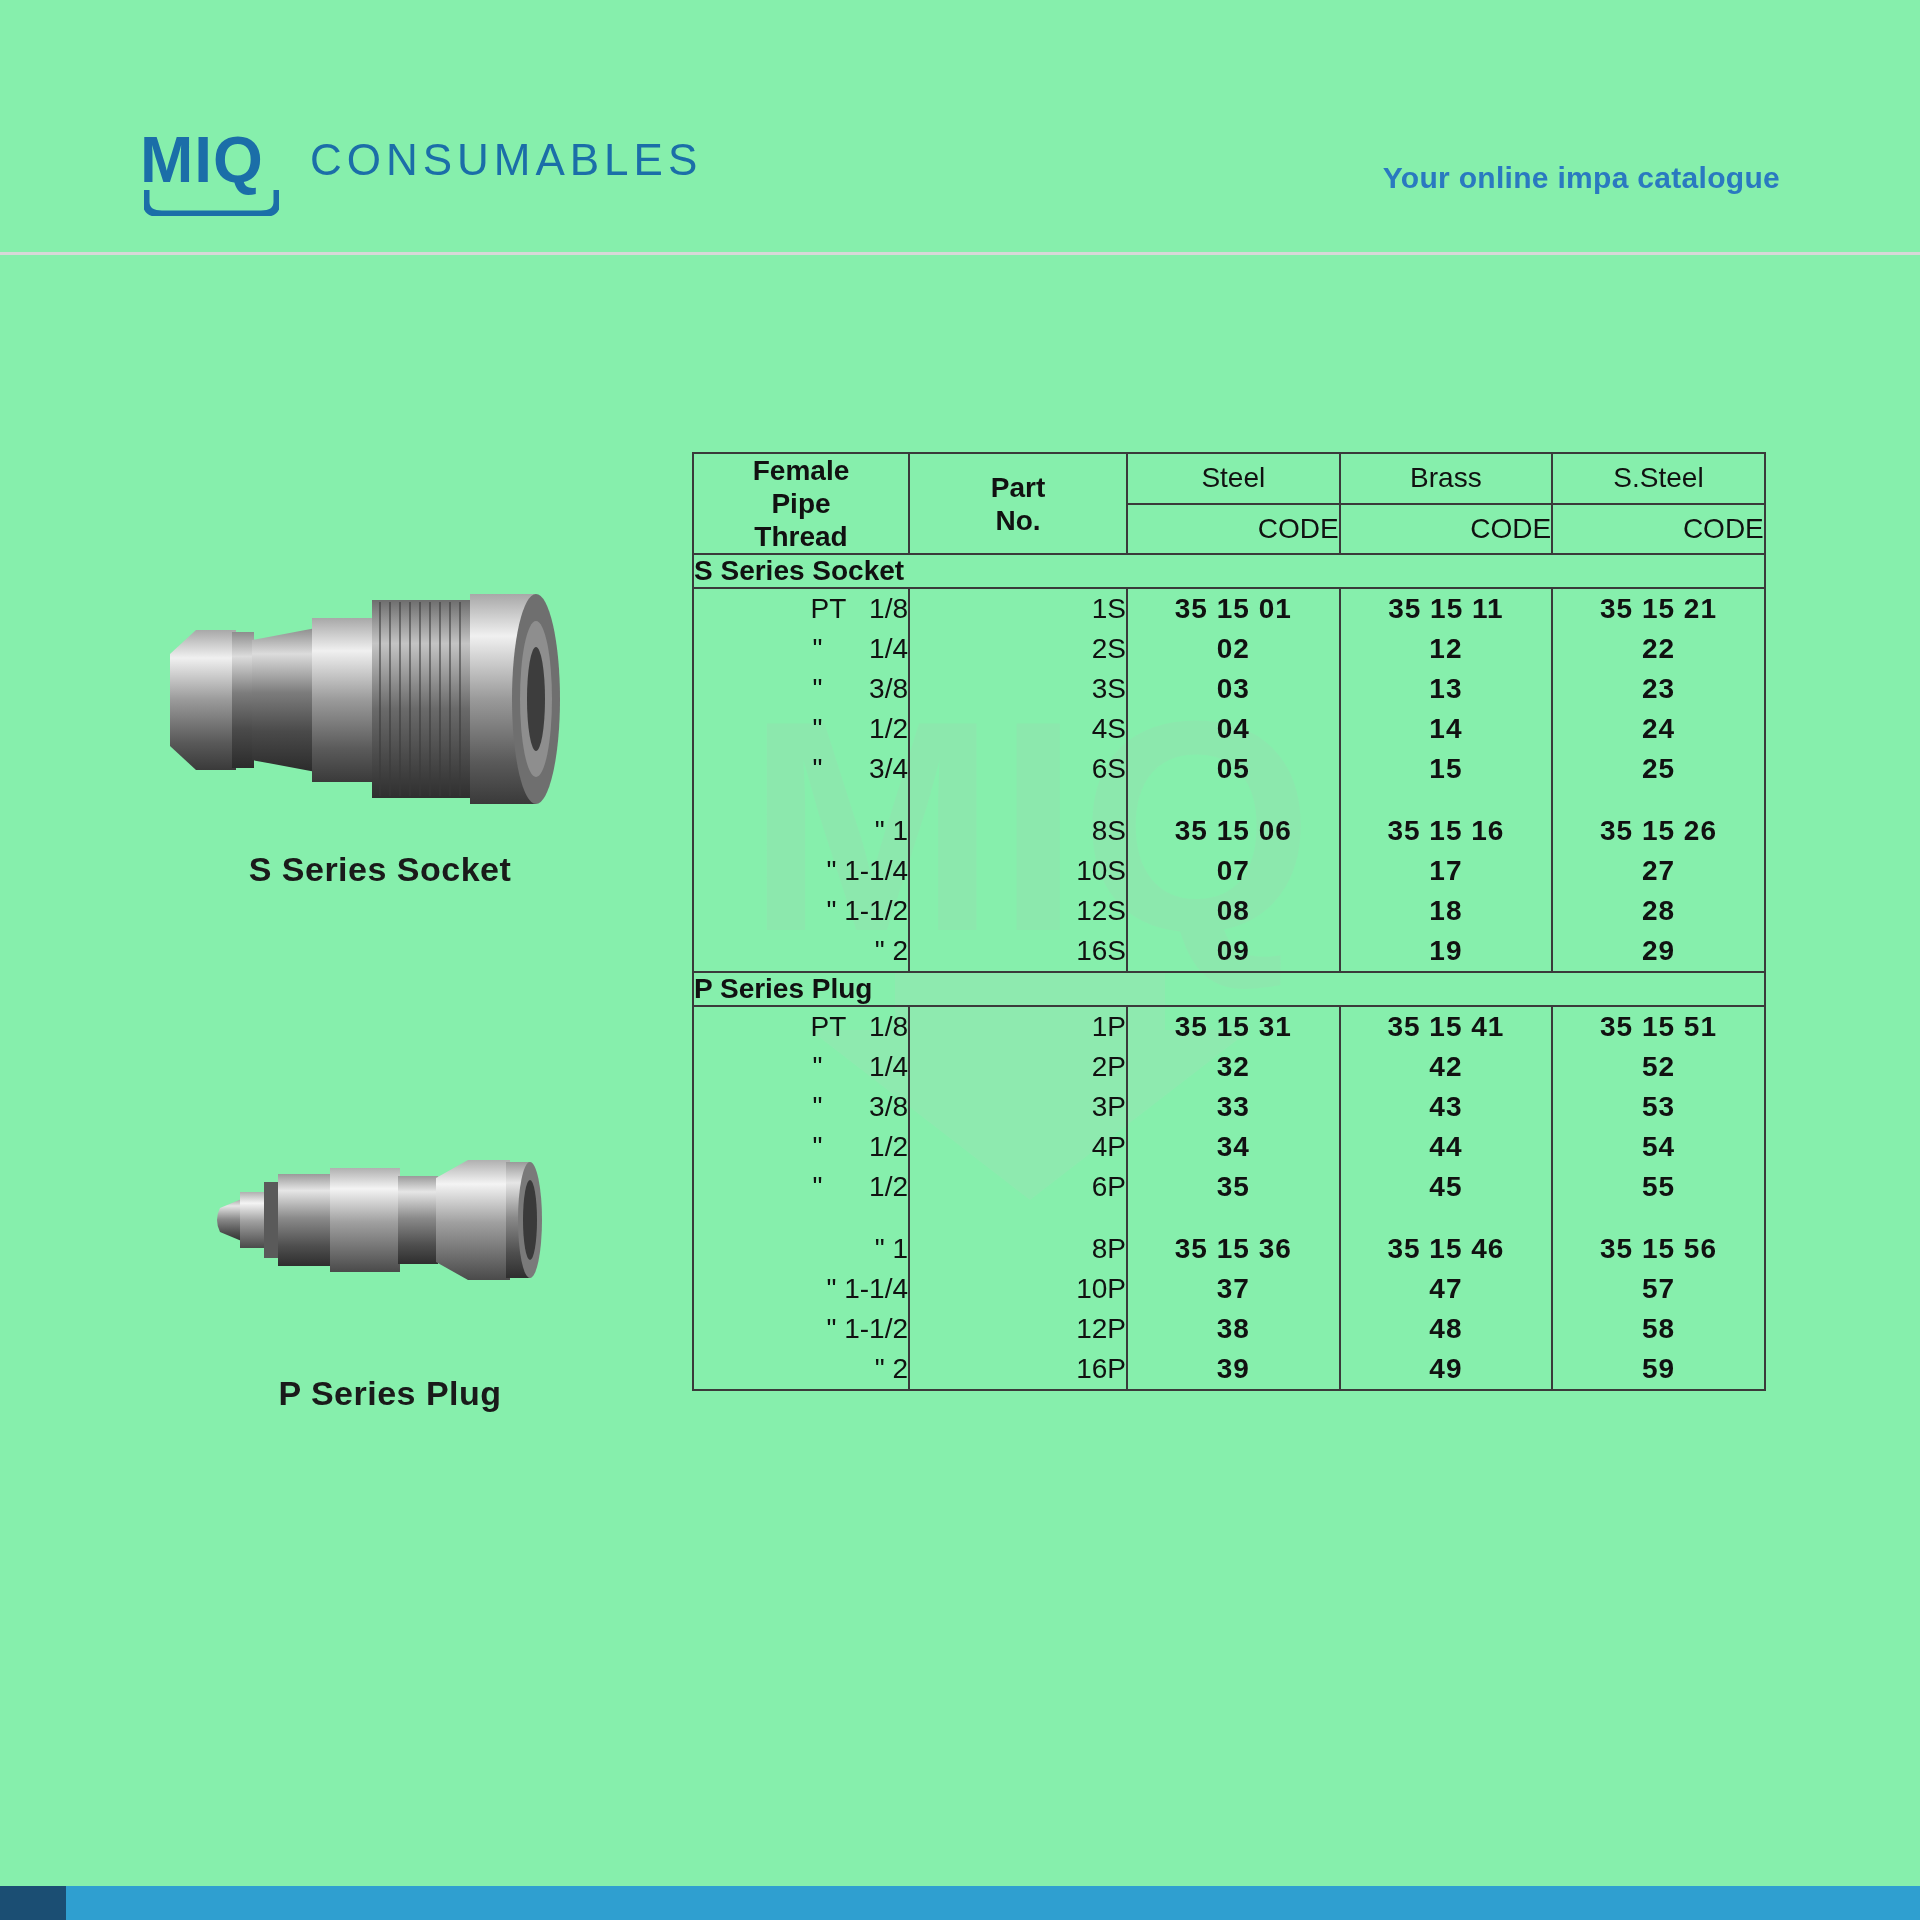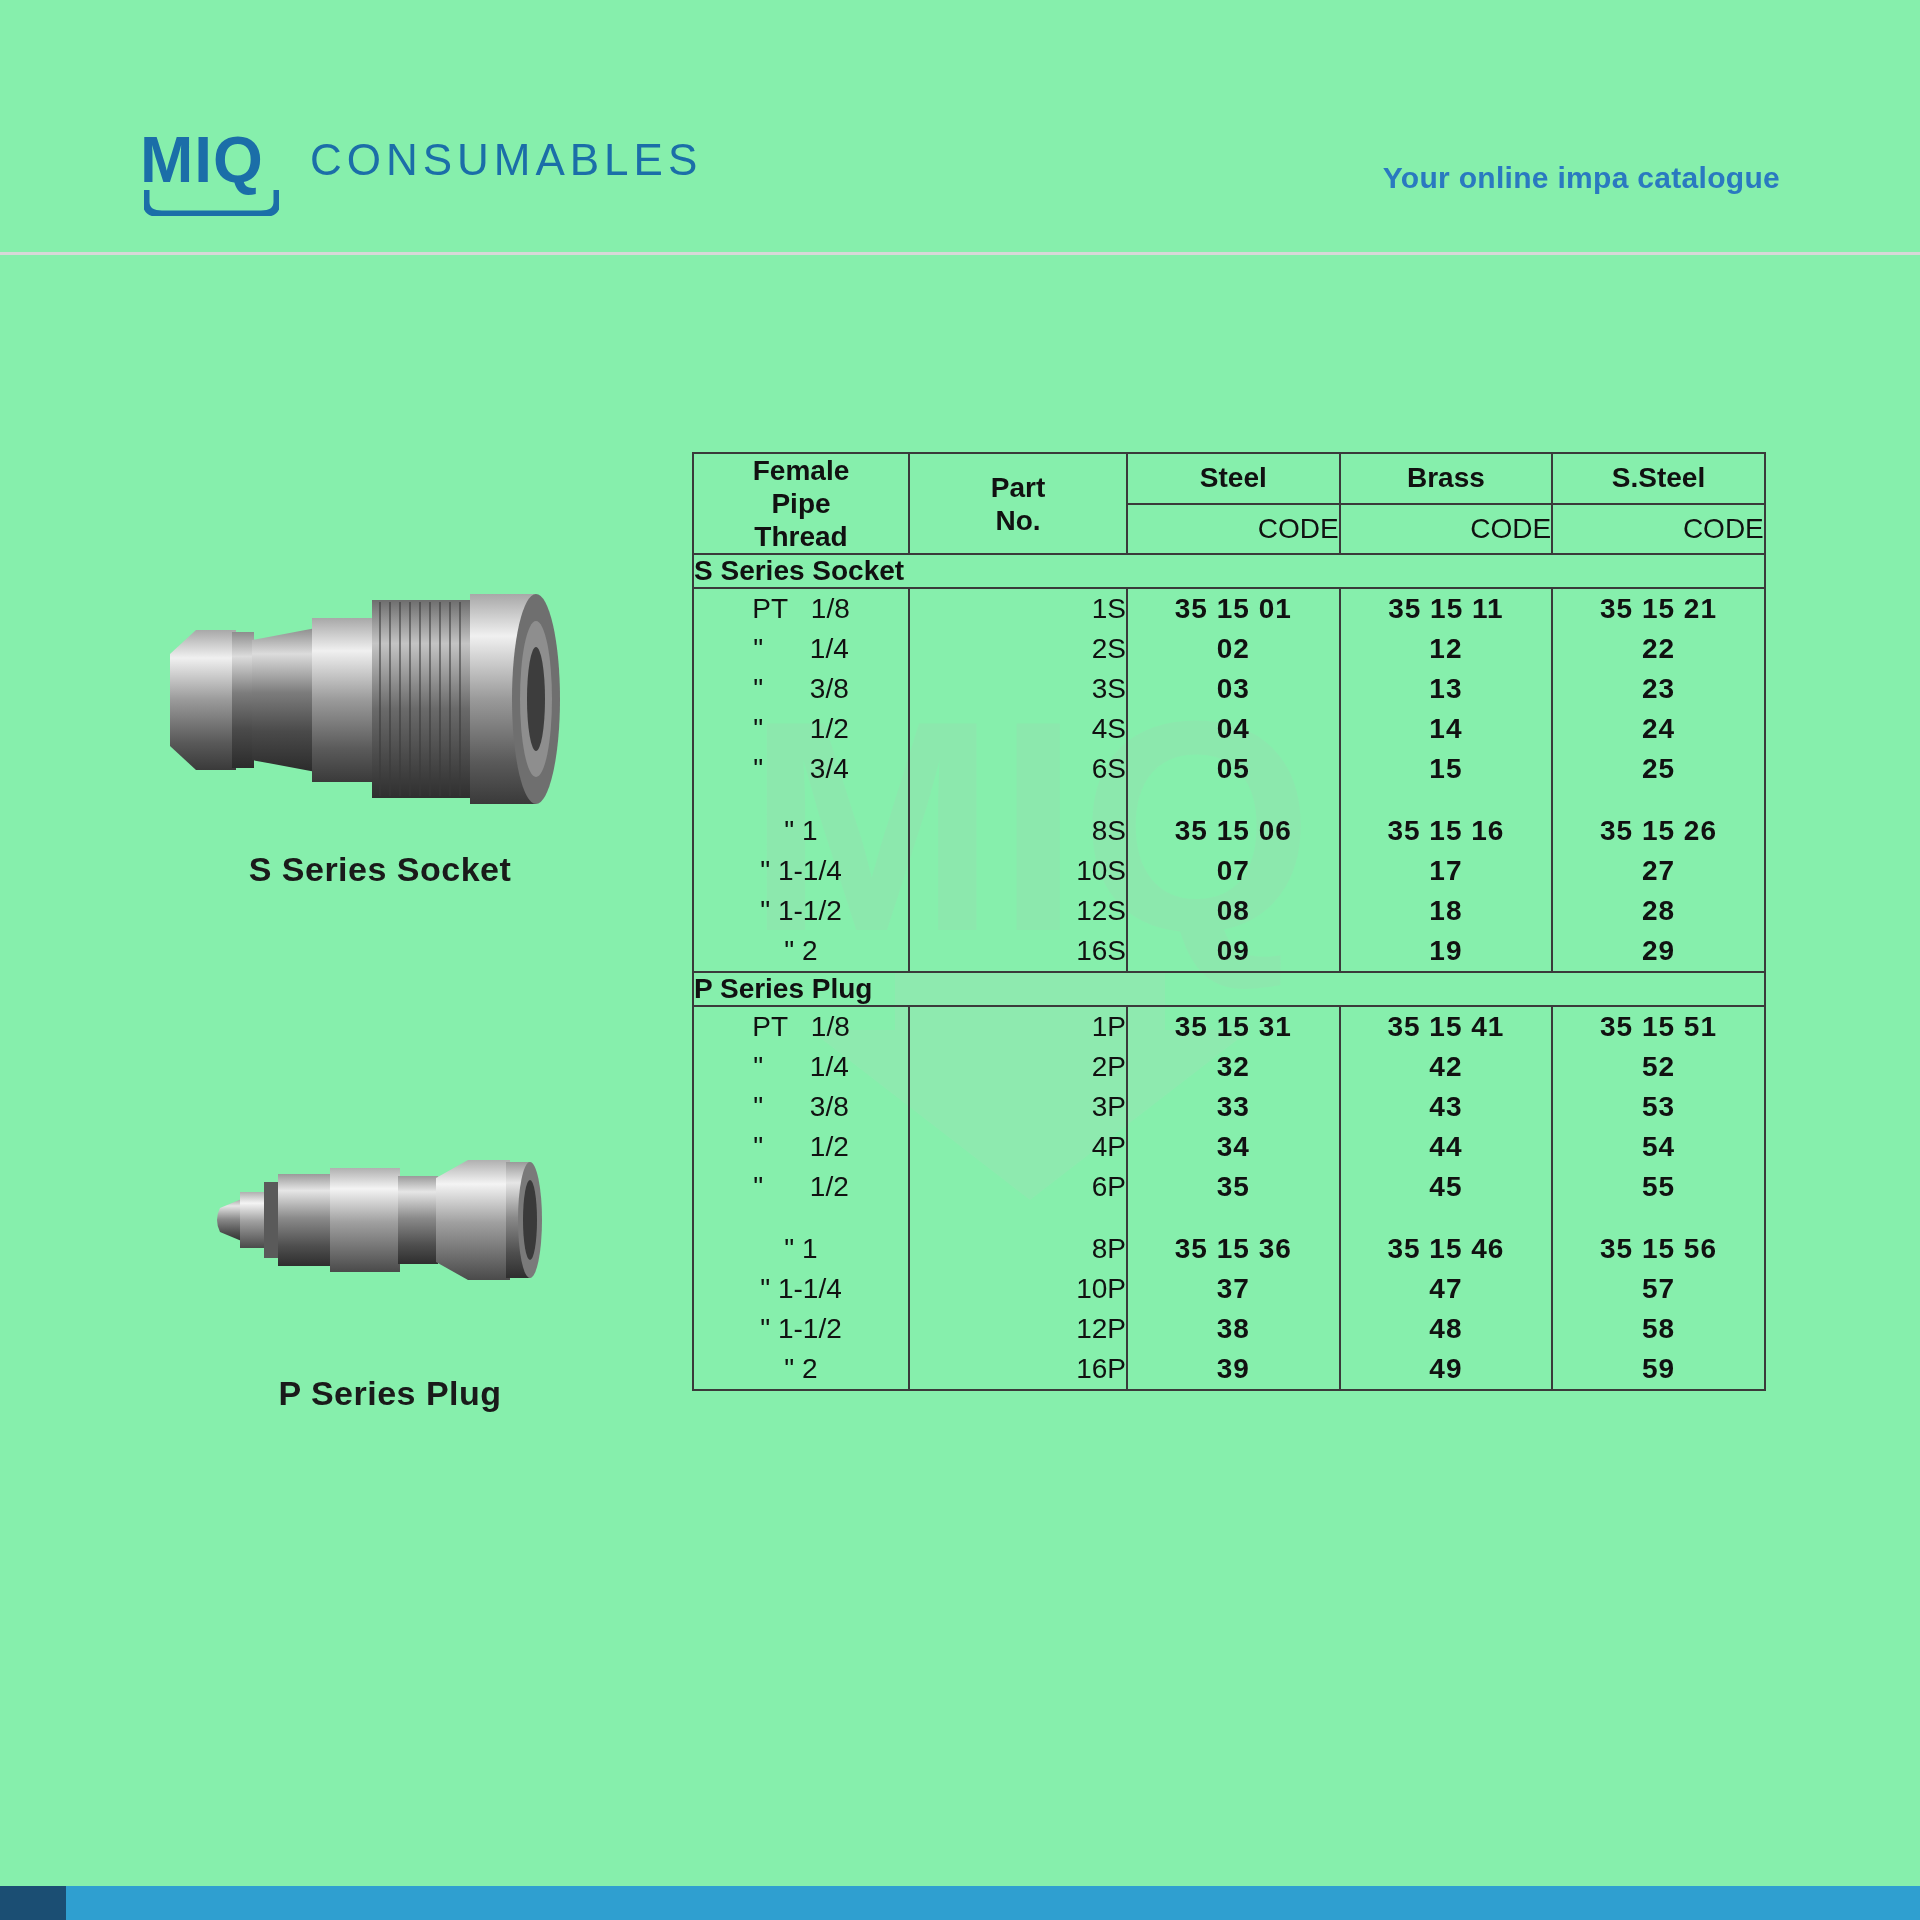--- a/index.html
+++ b/index.html
@@ -129,38 +129,38 @@
 
   th.head-cell {
     text-align: center;
     font-weight: bold;
     font-size: 30px;
     padding: 10px 0;
     line-height: 1.18;
   }
   th.head-span {
     text-align: center;
-    font-weight: bold;
+    font-weight: normal;
     font-size: 30px;
     padding: 14px 0;
   }
   td.code-sub {
     text-align: right;
     font-weight: normal;
     font-size: 29px;
     padding: 14px 0;
   }
   td.section {
     text-align: left;
     font-weight: bold;
     font-size: 31px;
     padding: 14px 0 14px 34px;
   }
   td.thread {
-    text-align: center;
+    text-align: right;
     padding: 4px 0 4px 52px;
     font-size: 29px;
     white-space: pre;
     font-weight: 500;
   }
   td.partno {
     text-align: right;
     padding: 4px 50px 4px 0;
     font-size: 29px;
     font-weight: normal;

